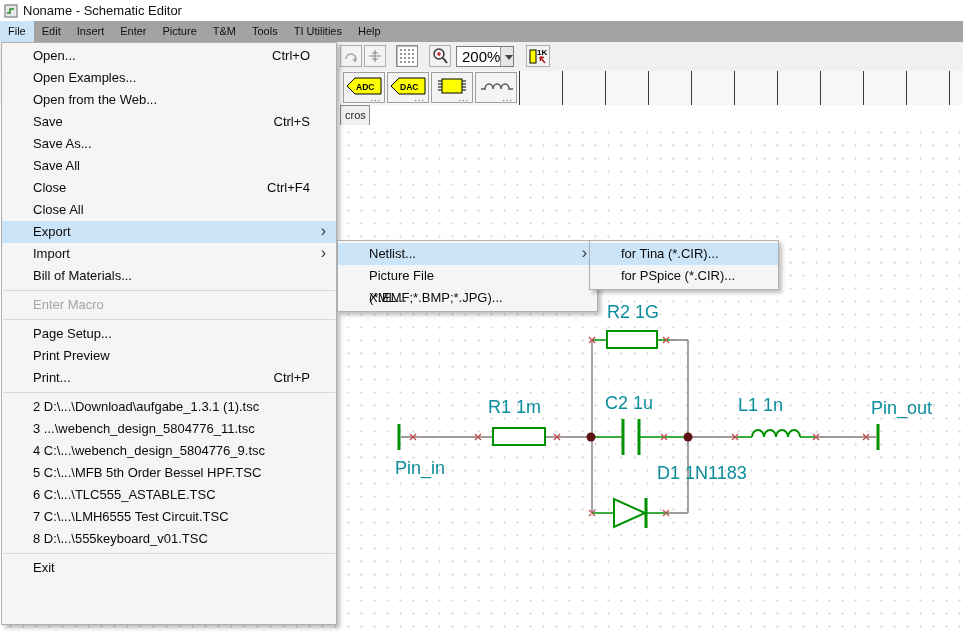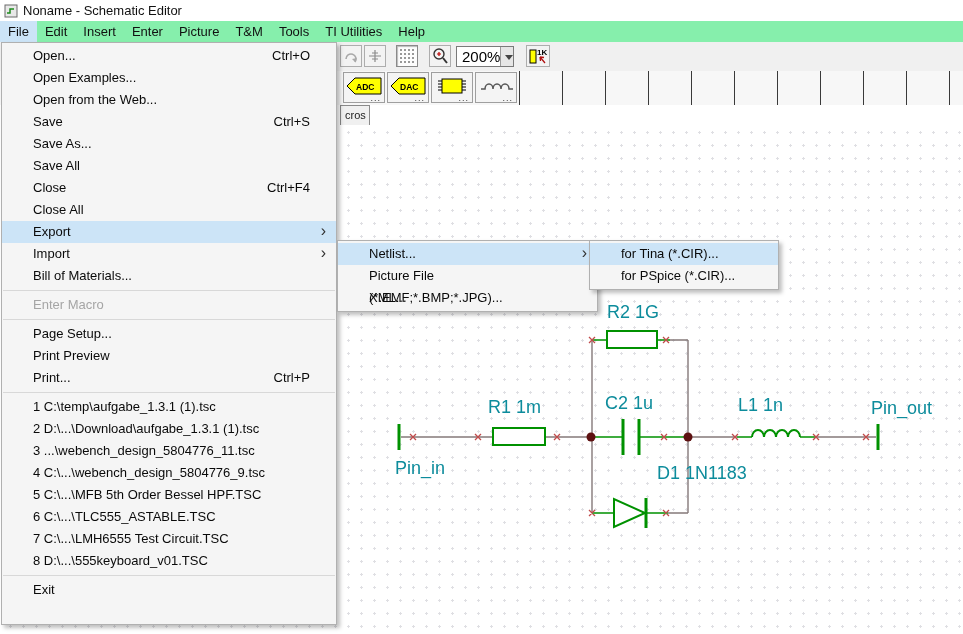--- a/index.html
+++ b/index.html
@@ -4,22 +4,22 @@
 <style>
   html,body{margin:0;padding:0;background:#fff;}
   .screen{position:relative;width:963px;height:634px;overflow:hidden;
           font-family:"Liberation Sans",sans-serif;background:#fff;
           -webkit-font-smoothing:antialiased;}
   
   .titlebar{position:absolute;top:0;left:0;right:0;height:21px;background:#fff;
             display:flex;align-items:center;padding-left:4px;text-align:right;}
   .titlebar .ttl{font-size:13px;color:#111;margin-left:5px;}
   
-  .menubar{position:absolute;top:21px;left:0;right:0;height:21px;background:#86efac;
-           display:flex;align-items:stretch;font-size:13px;color:#111;}
+  .menubar{position:absolute;top:21px;left:0;right:0;height:21px;background:#a3a3a3;
+           display:flex;align-items:stretch;font-size:11px;color:#111;}
   .mb{padding:0 8px;line-height:21px;cursor:default;}
   .mb.active{background:#cce4f7;}
   
   .tb1{position:absolute;top:42px;left:0;right:0;height:29px;background:#f0f0f0;
        border-bottom:1px solid #dcdcdc;}
   .tbtn{position:absolute;top:3px;width:22px;height:22px;background:#f3f3f3;
         border:1px solid #adadad;box-sizing:border-box;padding:0;display:flex;
         align-items:center;justify-content:center;}
   .tbtn.pressed{background:#fdfdfd;border-color:#8a8a8a;box-shadow:inset 1px 1px 1px #bbb;}
   .zoombox{position:absolute;top:4px;left:456px;width:58px;height:21px;background:#fff;
@@ -292,23 +292,20 @@
     </div>
     <div class="mi">
       <span>Print Preview</span>
     </div>
     <div class="mi">
       <span>Print...</span>
       <span class="sc">Ctrl+P</span>
     </div>
     <div class="sep"></div>
     <div class="mi">
-      <span>1 C:\temp\aufgabe_1.3.1 (1).tsc</span>
-    </div>
-    <div class="mi">
       <span>2 D:\...\Download\aufgabe_1.3.1 (1).tsc</span>
     </div>
     <div class="mi">
       <span>3 ...\webench_design_5804776_11.tsc</span>
     </div>
     <div class="mi">
       <span>4 C:\...\webench_design_5804776_9.tsc</span>
     </div>
     <div class="mi">
       <span>5 C:\...\MFB 5th Order Bessel HPF.TSC</span>

